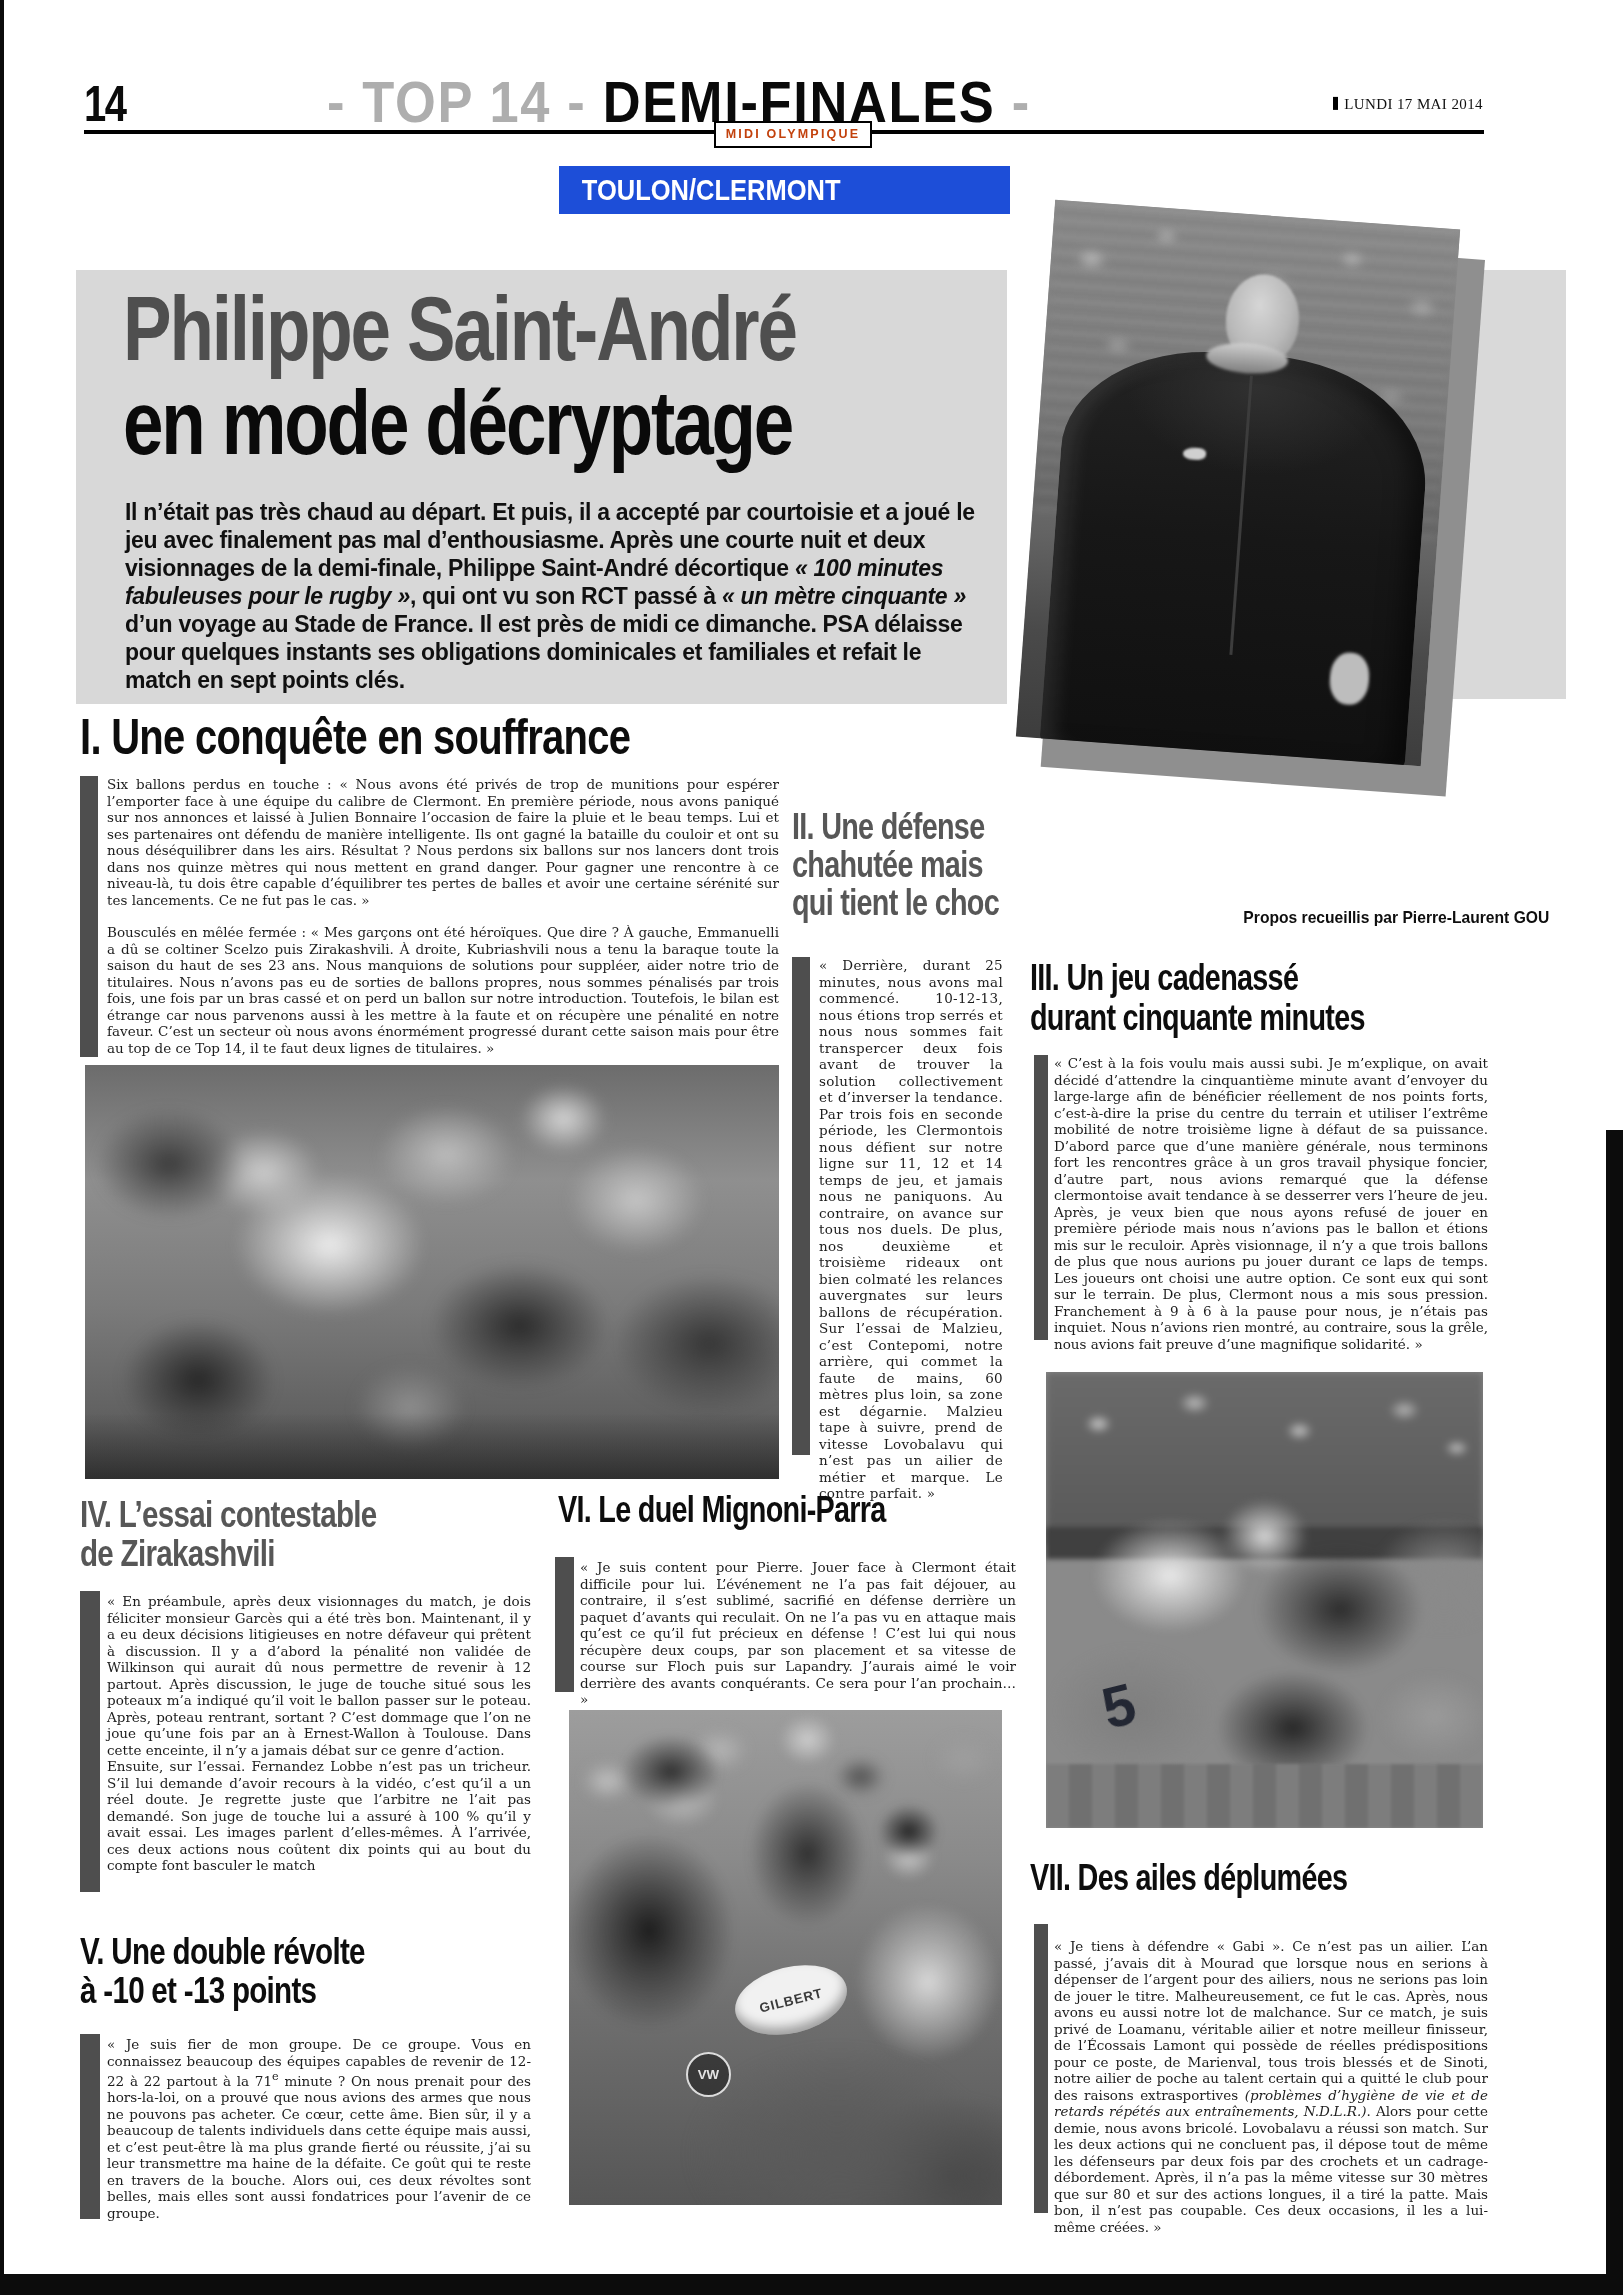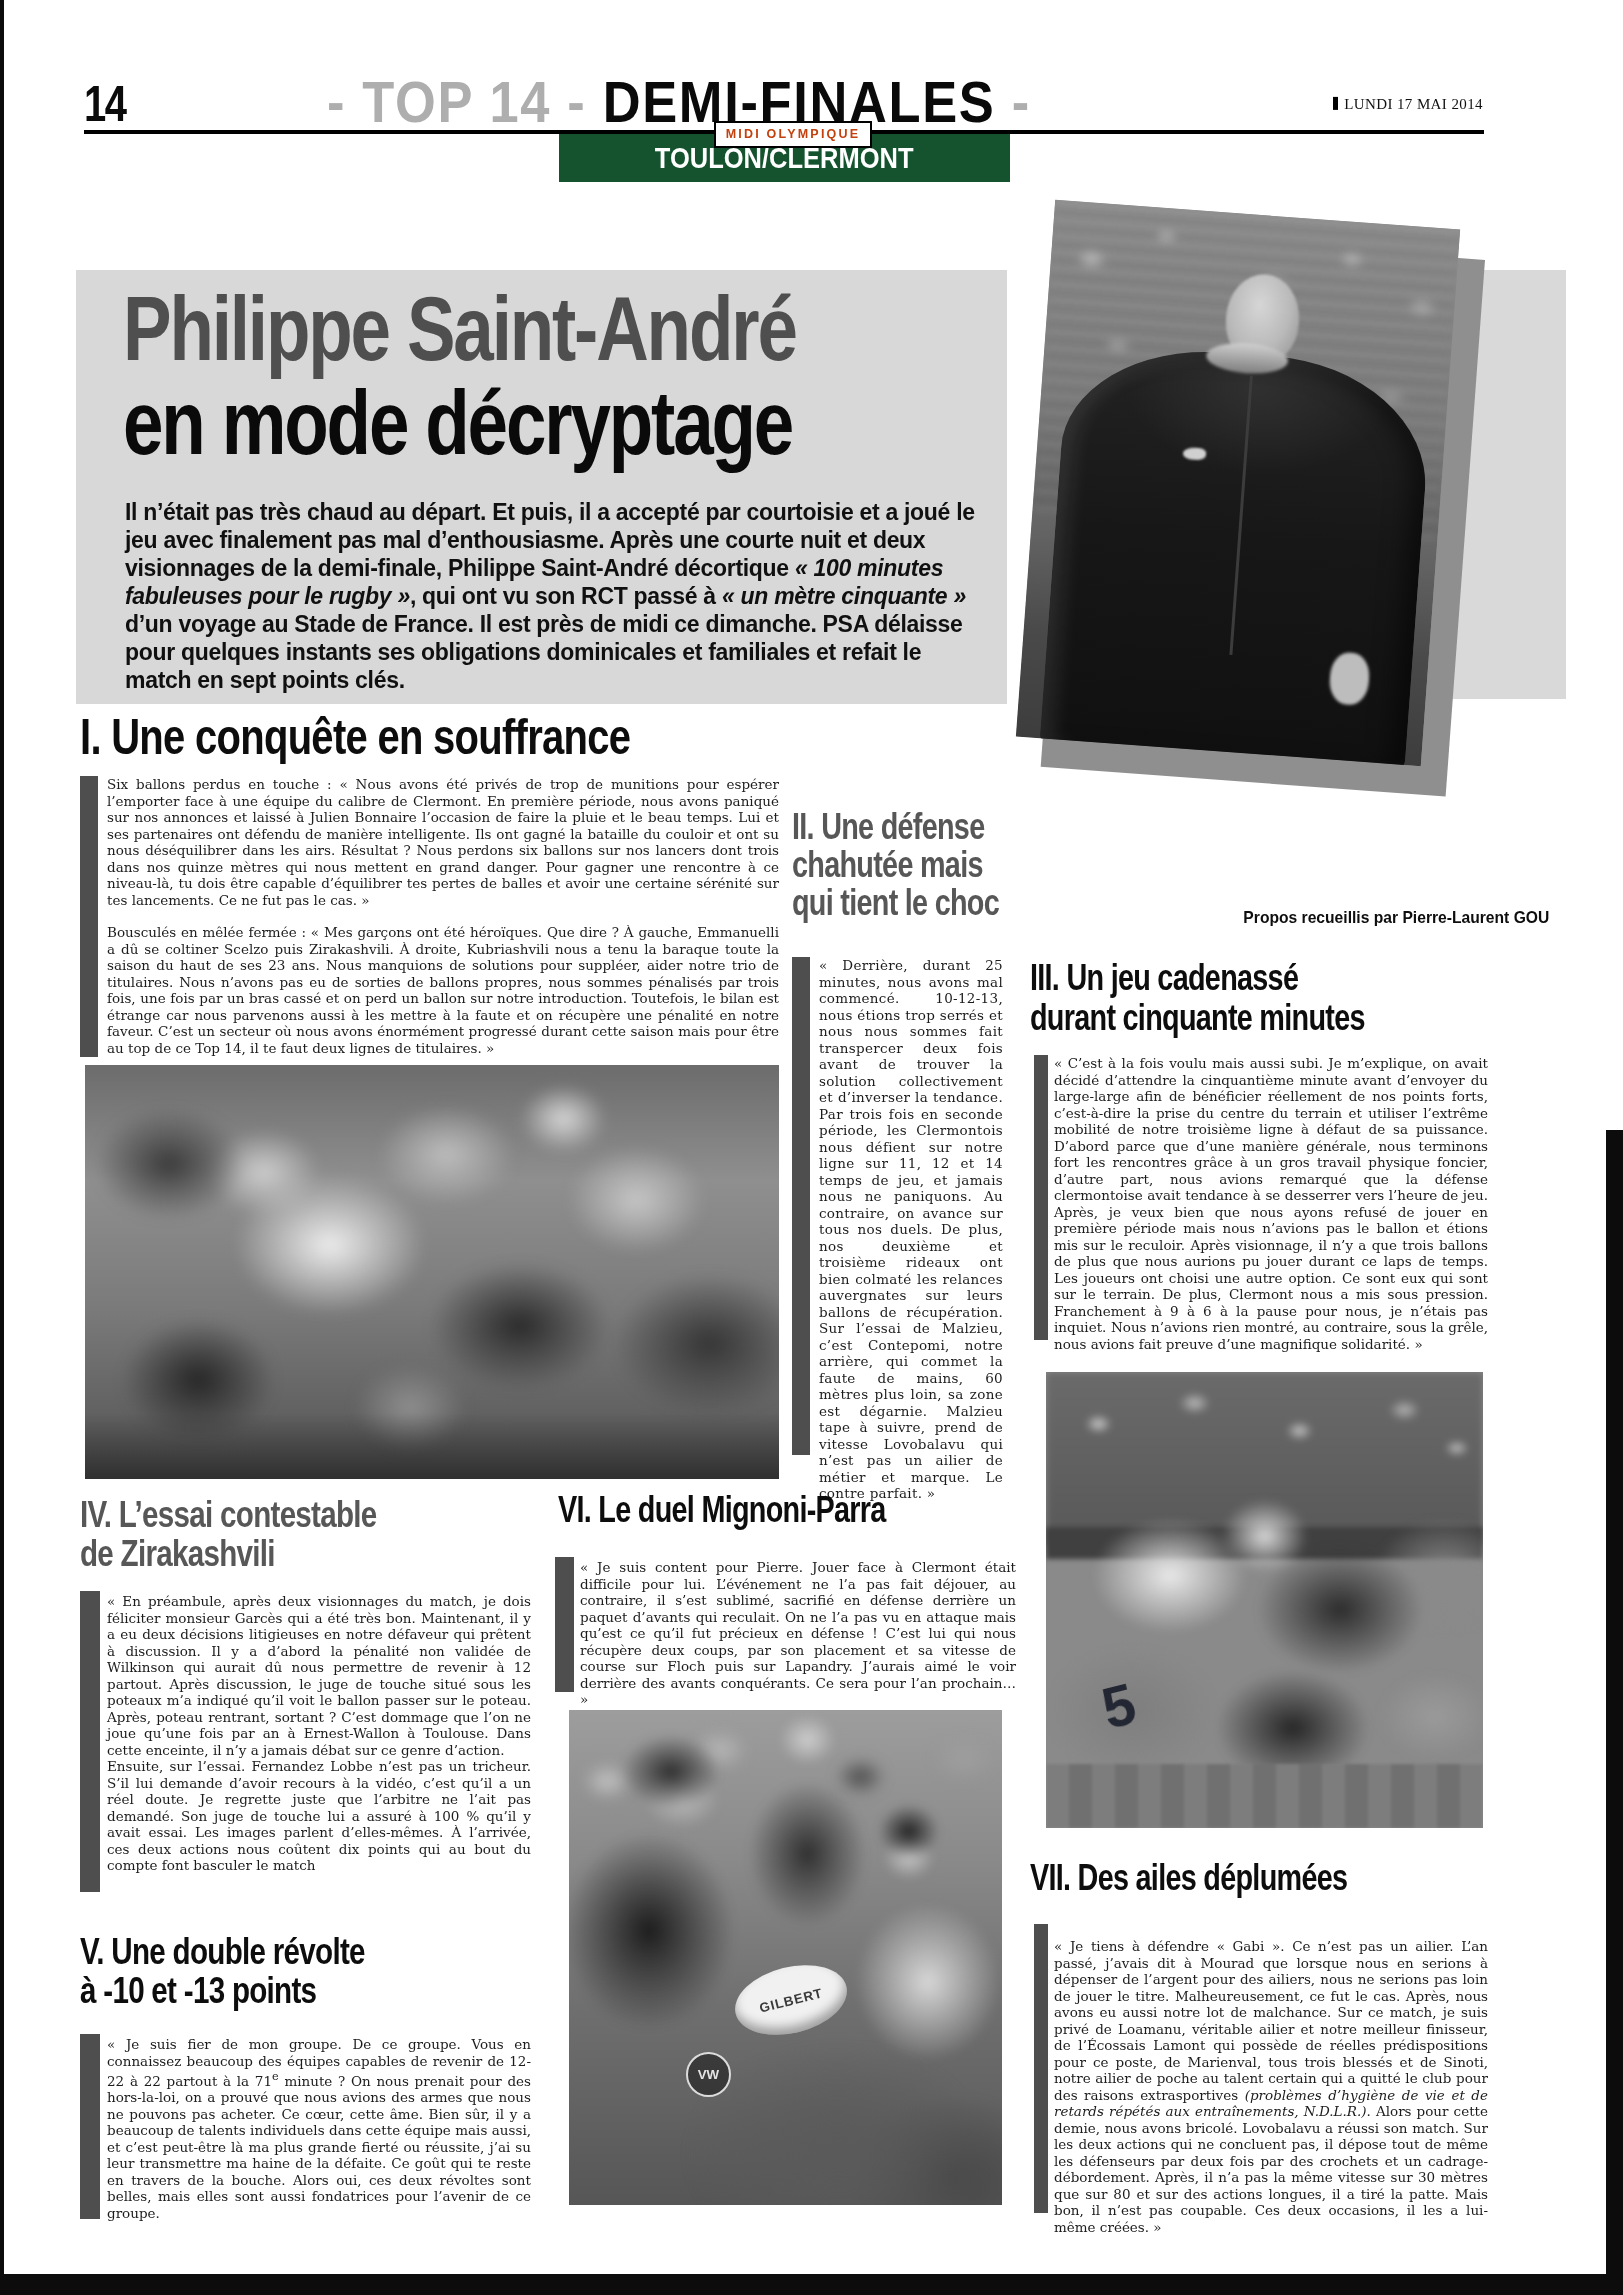--- a/index.html
+++ b/index.html
@@ -9,21 +9,21 @@
   
   .pagenum{font-weight:900;font-size:50px;color:#0b0b0b;transform:scaleX(.8);transform-origin:0 0;letter-spacing:-1.8px;}
   .masthead{font-weight:900;font-size:57px;letter-spacing:1.8px;white-space:nowrap;transform:scaleX(.92);transform-origin:0 0;}
   .masthead .gray{color:#aeaeae;}
   .masthead .black{color:#0a0a0a;}
   .dateline{font-family:"Liberation Serif",serif;font-size:15px;color:#111;letter-spacing:0.4px;text-align:right;white-space:nowrap;}
   .date-bar{display:inline-block;width:5.3px;height:13.3px;background:#000;margin-right:6.2px;transform:translateY(0.9px);}
   .rule{background:#000;}
   .midi-box{background:#fff;border:2.7px solid #000;text-align:center;}
   .midi-box span{font-size:12.5px;font-weight:700;letter-spacing:2.2px;line-height:23px;color:#c2410c;}
-  .match-band{background:#14532d;display:flex;align-items:center;justify-content:center;}
+  .match-band{background:#1d4ed8;display:flex;align-items:center;margin-top:32px;}
   .match-band span{color:#fff;font-weight:900;font-size:30px;letter-spacing:0;transform:scaleX(.85);white-space:nowrap;}
   
   .hl-block{background:#d8d8d8;}
   .hl-line{font-weight:900;font-size:91px;letter-spacing:-2.7px;white-space:nowrap;transform:scaleX(.8);transform-origin:0 0;line-height:1;}
   .hl-line.l1{color:#4f4f4f;}
   .hl-line.l2{color:#0a0a0a;}
   .intro{font-weight:700;font-size:23px;line-height:28px;color:#101010;letter-spacing:-0.3px;text-align:left;}
   .intro .it{font-style:italic;}
   
   .sec-h{font-weight:900;white-space:nowrap;transform:scaleX(.8);transform-origin:0 0;letter-spacing:-0.9px;color:#0d0d0d;line-height:1;}

